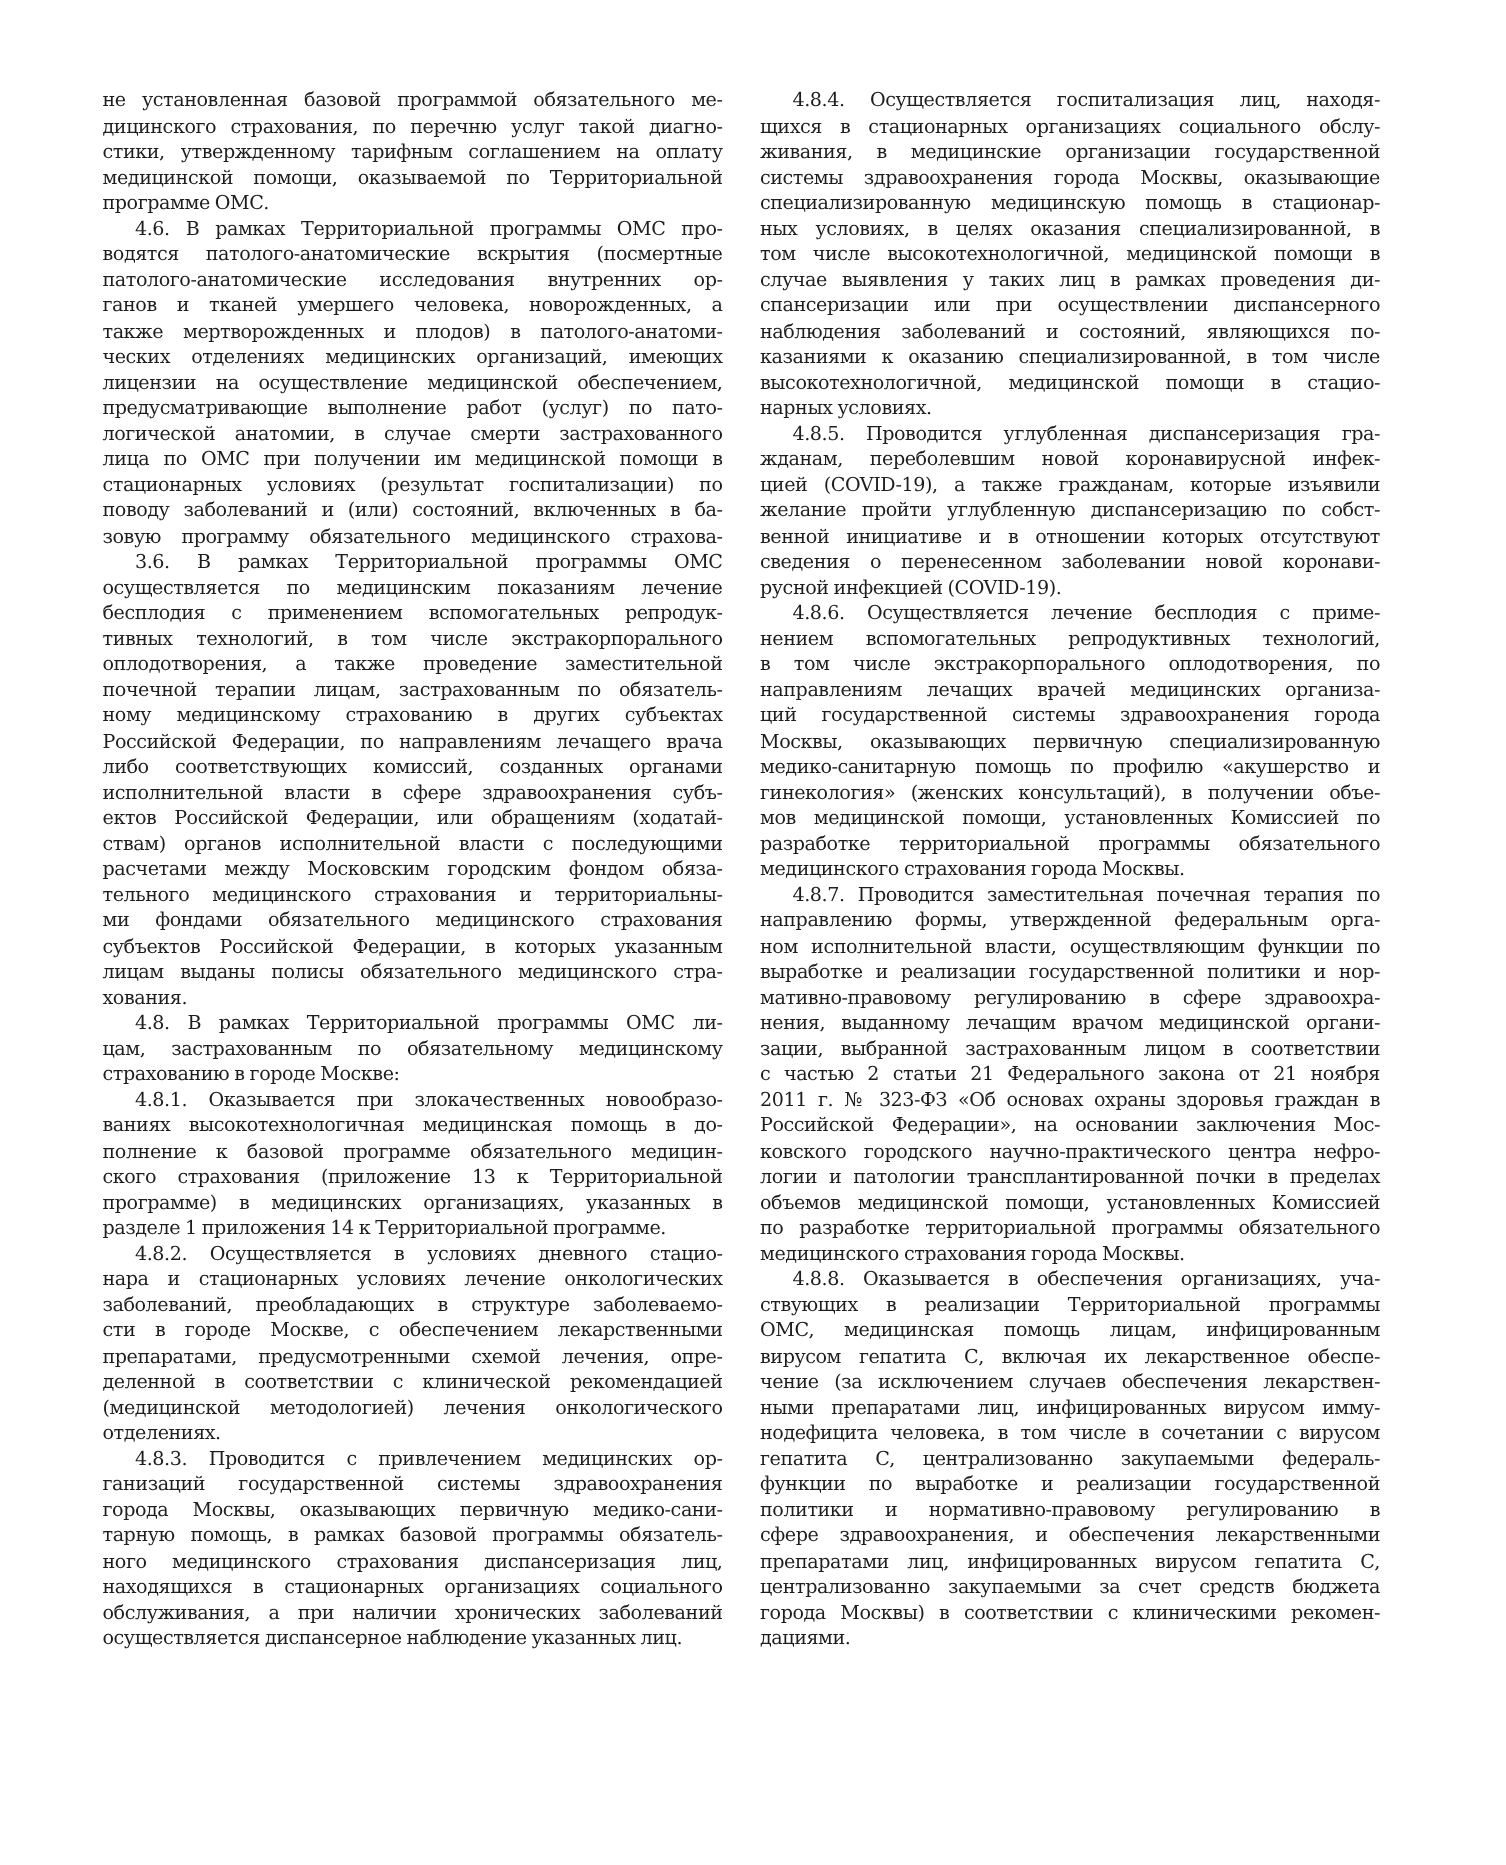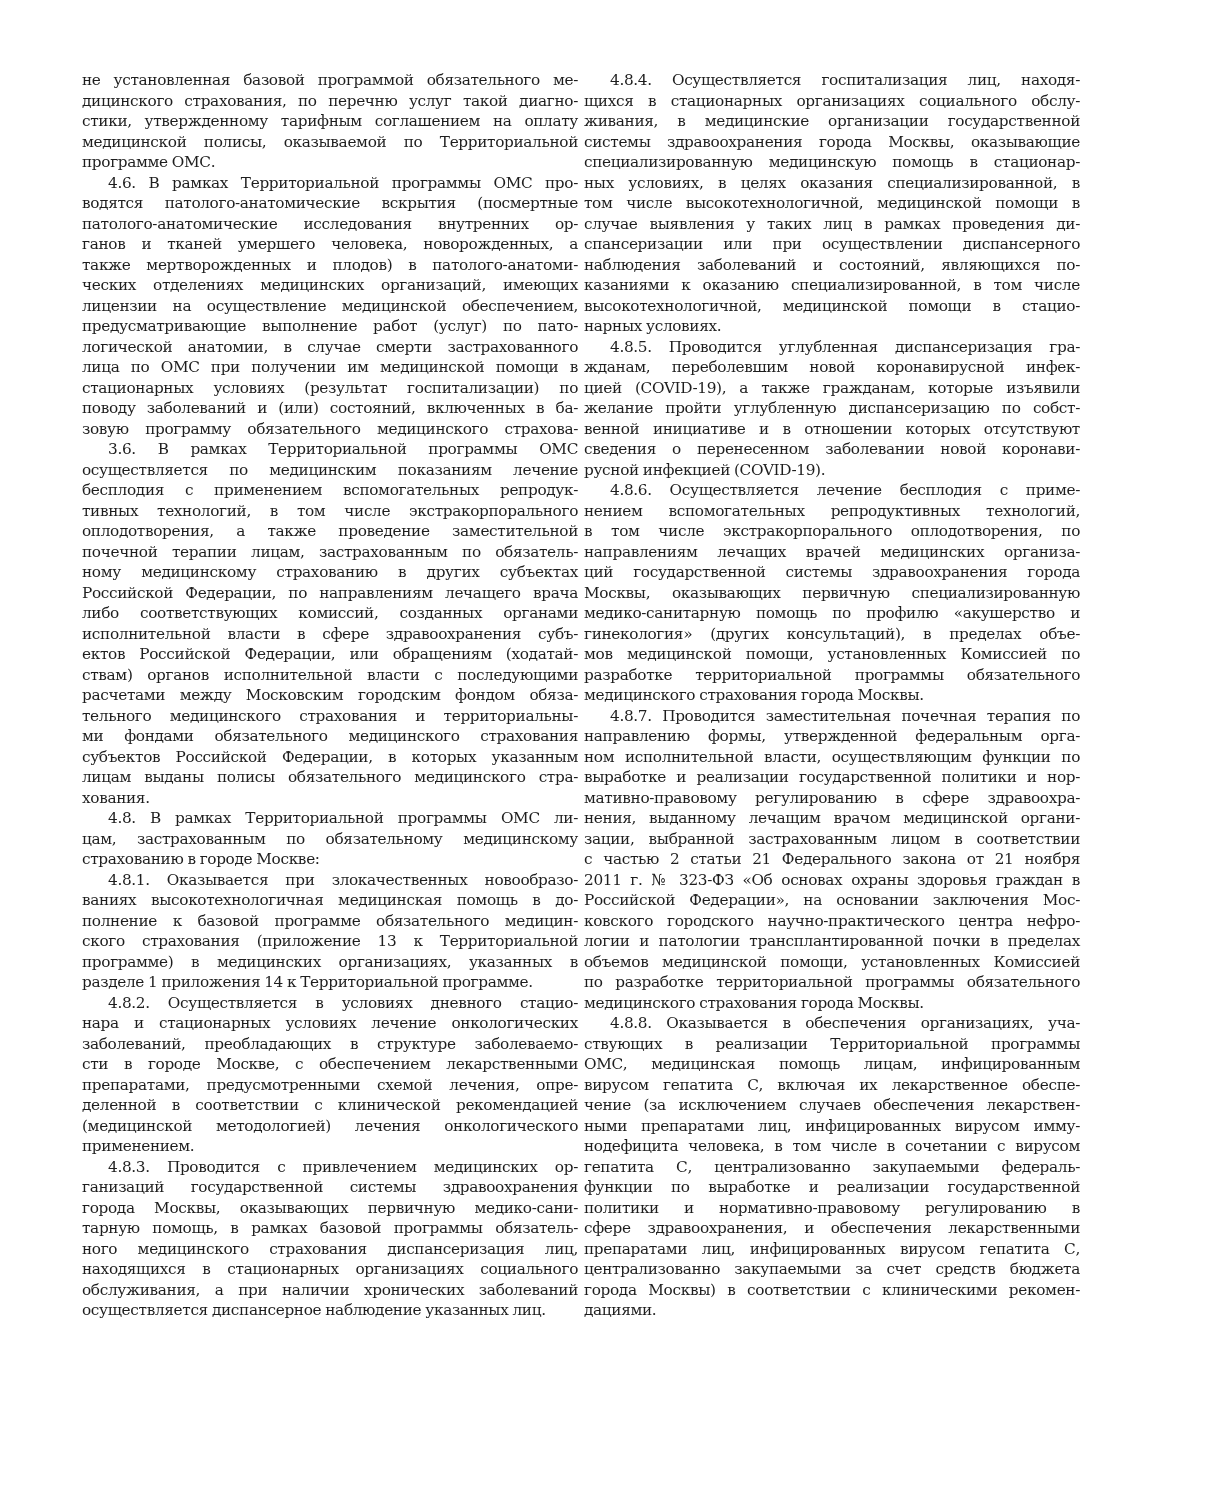--- a/index.html
+++ b/index.html
@@ -1,20 +1,20 @@
 <!DOCTYPE html>
 <html><head>
 <meta charset="utf-8">
 <style>
   html, body { margin: 0; padding: 0; background: #ffffff; }
   body { width: 1205px; height: 1492px; position: relative; overflow: hidden; }
   .page { position: absolute; left: 0; top: 0; width: 996px; height: 1492px; background: #fff; }
   .col { position: absolute; top: 70px; width: 496px; }
   .col.left { left: 82px; }
-  .col.right { left: 584px; }
+  .col.right { left: 608px; }
   .line {
     font-family: "DejaVu Serif", "Liberation Serif", serif;
     font-size: 15.3px;
     line-height: 20.5px;
     height: 20.5px;
     color: #1e1e1e;
     white-space: nowrap;
     text-align: justify;
     text-align-last: justify;
     letter-spacing: -0.35px;
@@ -26,21 +26,21 @@
 </style>
 </head>
 <body>
 
 <div class="page">
   <div class="col left" id="col-left">
       <div>
         <div class="line">не установленная базовой программой обязательного ме-</div>
         <div class="line">дицинского страхования, по перечню услуг такой диагно-</div>
         <div class="line">стики, утвержденному тарифным соглашением на оплату</div>
-        <div class="line">медицинской полисы, оказываемой по Территориальной</div>
+        <div class="line">медицинской помощи, оказываемой по Территориальной</div>
         <div class="line last">программе ОМС.</div>
       </div>
       <div>
         <div class="line indent">4.6. В рамках Территориальной программы ОМС про-</div>
         <div class="line">водятся патолого-анатомические вскрытия (посмертные</div>
         <div class="line">патолого-анатомические исследования внутренних ор-</div>
         <div class="line">ганов и тканей умершего человека, новорожденных, а</div>
         <div class="line">также мертворожденных и плодов) в патолого-анатоми-</div>
         <div class="line">ческих отделениях медицинских организаций, имеющих</div>
         <div class="line">лицензии на осуществление медицинской обеспечением,</div>
@@ -85,21 +85,21 @@
         <div class="line last">разделе 1 приложения 14 к Территориальной программе.</div>
       </div>
       <div>
         <div class="line indent">4.8.2. Осуществляется в условиях дневного стацио-</div>
         <div class="line">нара и стационарных условиях лечение онкологических</div>
         <div class="line">заболеваний, преобладающих в структуре заболеваемо-</div>
         <div class="line">сти в городе Москве, с обеспечением лекарственными</div>
         <div class="line">препаратами, предусмотренными схемой лечения, опре-</div>
         <div class="line">деленной в соответствии с клинической рекомендацией</div>
         <div class="line">(медицинской методологией) лечения онкологического</div>
-        <div class="line last">применением.</div>
+        <div class="line last">отделениях.</div>
       </div>
       <div>
         <div class="line indent">4.8.3. Проводится с привлечением медицинских ор-</div>
         <div class="line">ганизаций государственной системы здравоохранения</div>
         <div class="line">города Москвы, оказывающих первичную медико-сани-</div>
         <div class="line">тарную помощь, в рамках базовой программы обязатель-</div>
         <div class="line">ного медицинского страхования диспансеризация лиц,</div>
         <div class="line">находящихся в стационарных организациях социального</div>
         <div class="line">обслуживания, а при наличии хронических заболеваний</div>
         <div class="line last">осуществляется диспансерное наблюдение указанных лиц.</div>
@@ -131,21 +131,21 @@
         <div class="line last">русной инфекцией (COVID-19).</div>
       </div>
       <div>
         <div class="line indent">4.8.6. Осуществляется лечение бесплодия с приме-</div>
         <div class="line">нением вспомогательных репродуктивных технологий,</div>
         <div class="line">в том числе экстракорпорального оплодотворения, по</div>
         <div class="line">направлениям лечащих врачей медицинских организа-</div>
         <div class="line">ций государственной системы здравоохранения города</div>
         <div class="line">Москвы, оказывающих первичную специализированную</div>
         <div class="line">медико-санитарную помощь по профилю «акушерство и</div>
-        <div class="line">гинекология» (других консультаций), в пределах объе-</div>
+        <div class="line">гинекология» (женских консультаций), в получении объе-</div>
         <div class="line">мов медицинской помощи, установленных Комиссией по</div>
         <div class="line">разработке территориальной программы обязательного</div>
         <div class="line last">медицинского страхования города Москвы.</div>
       </div>
       <div>
         <div class="line indent">4.8.7. Проводится заместительная почечная терапия по</div>
         <div class="line">направлению формы, утвержденной федеральным орга-</div>
         <div class="line">ном исполнительной власти, осуществляющим функции по</div>
         <div class="line">выработке и реализации государственной политики и нор-</div>
         <div class="line">мативно-правовому регулированию в сфере здравоохра-</div>

